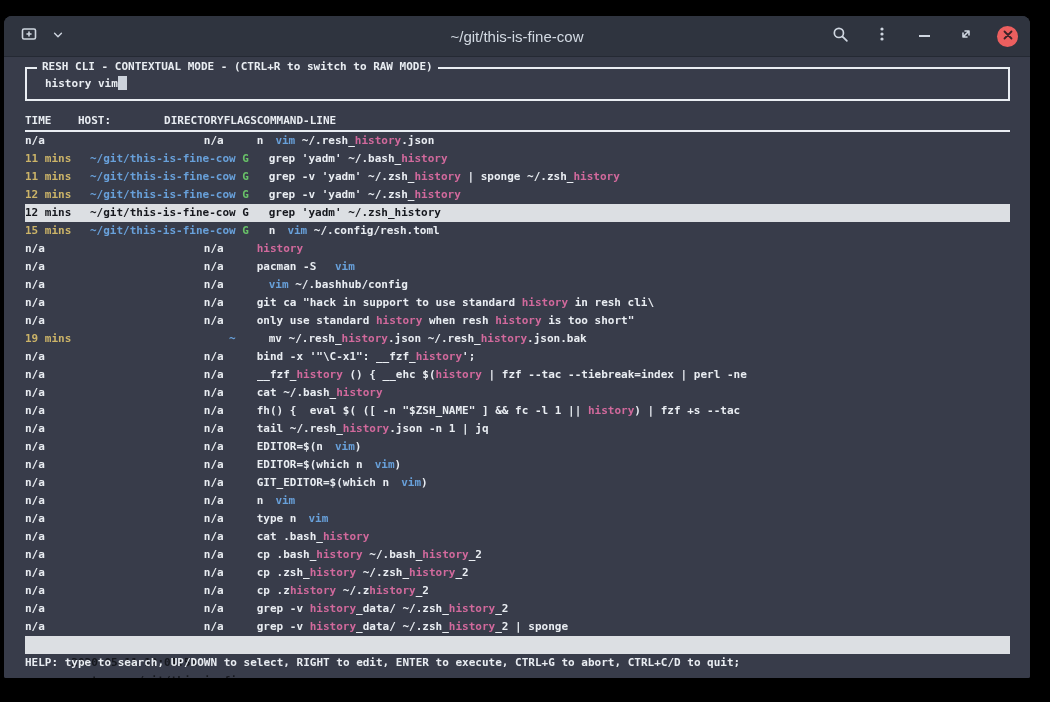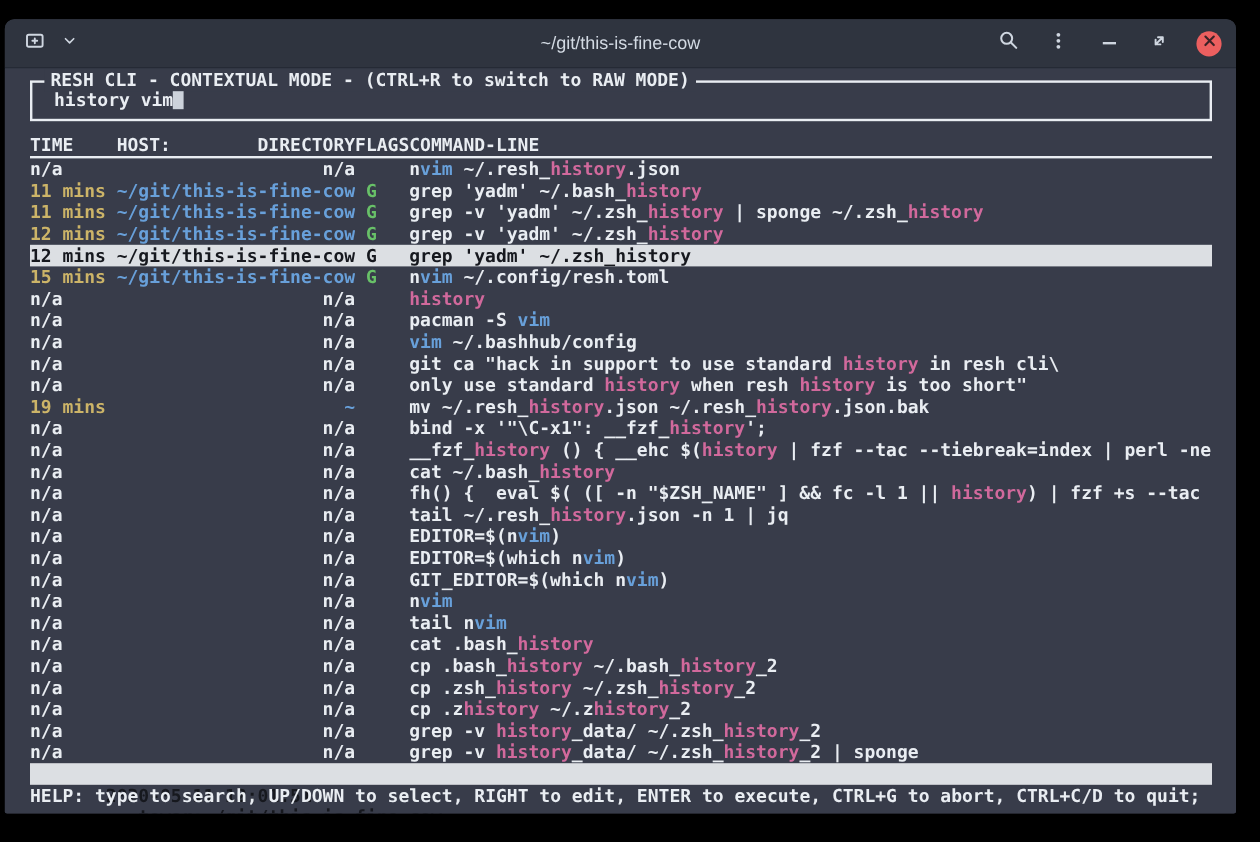--- a/index.html
+++ b/index.html
@@ -15,39 +15,39 @@
   .tb-right{position:absolute;right:12px;display:flex;align-items:center;gap:20px;}
   .tb-btn{width:22px;height:22px;display:flex;align-items:center;justify-content:center;cursor:default;}
   .tb-btn svg{stroke:#cfd6e0;fill:none;stroke-width:1.6;stroke-linecap:round;stroke-linejoin:round;}
   .kebab svg{fill:#cfd6e0;stroke:none;}
   .min-bar{width:11px;height:2px;background:#cfd6e0;}
   .close{width:21px;height:21px;border-radius:50%;background:var(--close_red);}
   .close svg{stroke:#3b2227;stroke-width:1.8;}
   
   .terminal{position:absolute;top:41px;left:0;right:0;bottom:0;
             padding:10px 20px 0 21px;background:var(--bg);
-            font-family:"DejaVu Sans Mono",monospace;font-size:15px;line-height:18px;
+            font-family:"DejaVu Sans Mono",monospace;font-size:11px;line-height:18px;
             font-weight:700;color:var(--fg);}
   .search-box{position:relative;border:2px solid var(--fg);height:34px;box-sizing:border-box;
               margin-bottom:11px;}
   .box-title{position:absolute;top:-11px;left:10px;background:var(--bg);padding:0 5px;white-space:pre;}
   .query-line{line-height:29px;padding-left:3px;white-space:pre;margin-left:15px;}
   .cursor{display:inline-block;width:9px;height:16px;background:var(--cursor);vertical-align:-3px;}
   .t-header{display:flex;border-bottom:2px solid var(--fg);height:18px;}
   .t-row{display:flex;height:18px;}
   .c-time{width:7ch;text-align:left;white-space:pre;flex:none;}
   .c-gap{width:1ch;white-space:pre;flex:none;}
   .c-host{width:22ch;text-align:right;white-space:pre;flex:none;overflow:hidden;}
   .hdr-host{display:inline-flex;justify-content:space-between;}
   .c-flag{width:5ch;padding-left:1ch;box-sizing:border-box;white-space:pre;flex:none;}
   .t-header .c-flag{padding-left:0;}
   .c-cmd{flex:1;white-space:pre;overflow:hidden;}
   .sel{background:var(--select_bg);}
   .sel span{color:var(--select_fg) !important;}
-  .fg{color:var(--fg);} .blue{color:var(--blue);} .pink{color:var(--pink);}
+  .fg{color:var(--fg);} .blue{color:var(--blue);margin-left:12px;} .pink{color:var(--pink);}
   .green{color:var(--green);} .yellow{color:var(--yellow);}
   .detail-bar{background:var(--select_bg);color:var(--select_fg);height:18px;white-space:pre;}
   .db-date{margin-left:1ch;} .db-loc{margin-left:4ch;}
   .help-bar{height:18px;white-space:pre;color:var(--fg);}
 </style>
 </head>
 <body>
 
 <div class="window">
 
@@ -269,21 +269,21 @@
           <span class="c-gap"> </span>
           <span class="c-host fg">n/a</span>
           <span class="c-flag green"></span>
           <span class="c-cmd"><span class="fg">n</span><span class="blue">vim</span></span>
         </div>
         <div class="t-row">
           <span class="c-time fg">n/a</span>
           <span class="c-gap"> </span>
           <span class="c-host fg">n/a</span>
           <span class="c-flag green"></span>
-          <span class="c-cmd"><span class="fg">tail n</span><span class="blue">vim</span></span>
+          <span class="c-cmd"><span class="fg">type n</span><span class="blue">vim</span></span>
         </div>
         <div class="t-row">
           <span class="c-time fg">n/a</span>
           <span class="c-gap"> </span>
           <span class="c-host fg">n/a</span>
           <span class="c-flag green"></span>
           <span class="c-cmd"><span class="fg">cat .bash_</span><span class="pink">history</span></span>
         </div>
         <div class="t-row">
           <span class="c-time fg">n/a</span>

